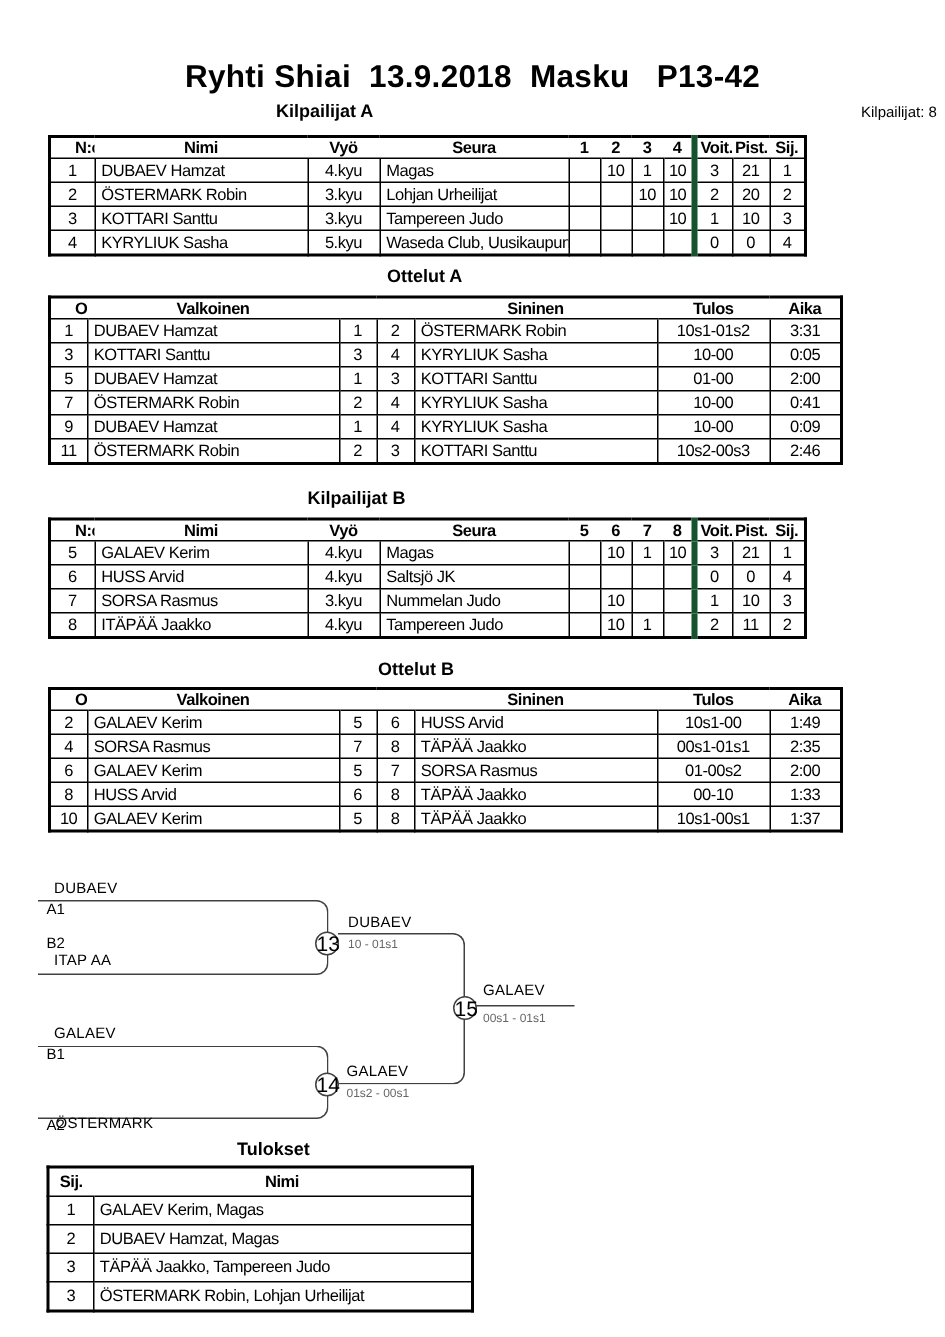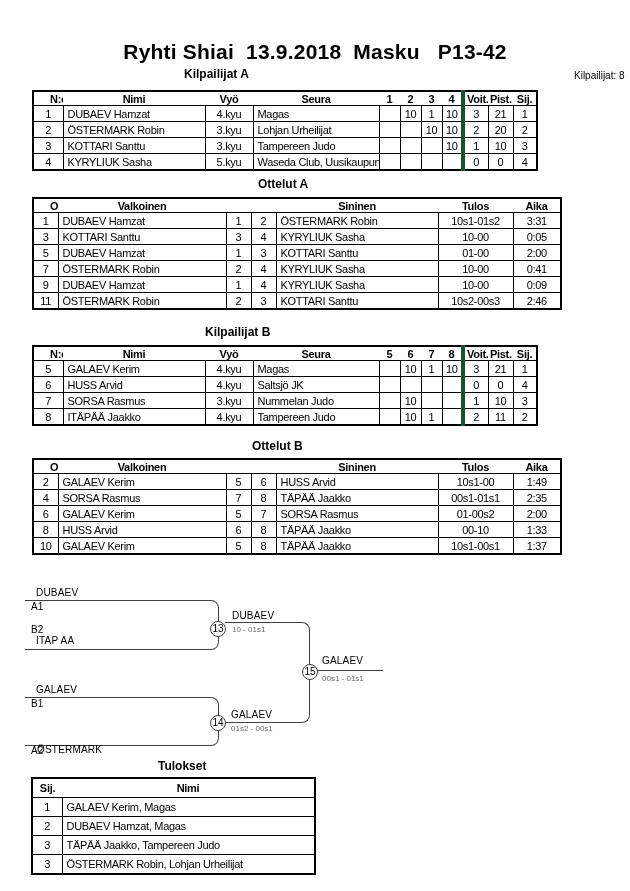--- a/index.html
+++ b/index.html
@@ -30,21 +30,21 @@
   .b-seed{font-size:10px;white-space:nowrap;}
   .b-score{font-size:8px;white-space:nowrap;}
   .b-pair{border:1px solid #404040;border-left:none;
           border-radius:0 8px 8px 0;}
   .b-conn-up{border-top:1px solid #404040;border-right:1px solid #404040;
              border-radius:0 8px 0 0;}
   .b-conn-dn{border-bottom:1px solid #404040;border-right:1px solid #404040;
              border-radius:0 0 8px 0;}
   .b-line{border-top:1px solid #404040;height:0;}
   .b-node{width:14px;height:14px;border:1px solid #404040;border-radius:50%;
-          background:#fff;font-size:10px;line-height:14px;text-align:center;z-index:2;}
+          background:#fff;font-size:14px;line-height:14px;text-align:center;z-index:2;}
 </style>
 </head>
 <body>
 
 <div class="page">
 
   <div class="abs main-title">Ryhti Shiai  13.9.2018  Masku   P13-42</div>
   <div class="abs sec-title" style="left:184px;top:67px;">Kilpailijat A</div>
   <div class="abs count-label" style="left:546px;top:70px;">Kilpailijat: 8</div>
 

